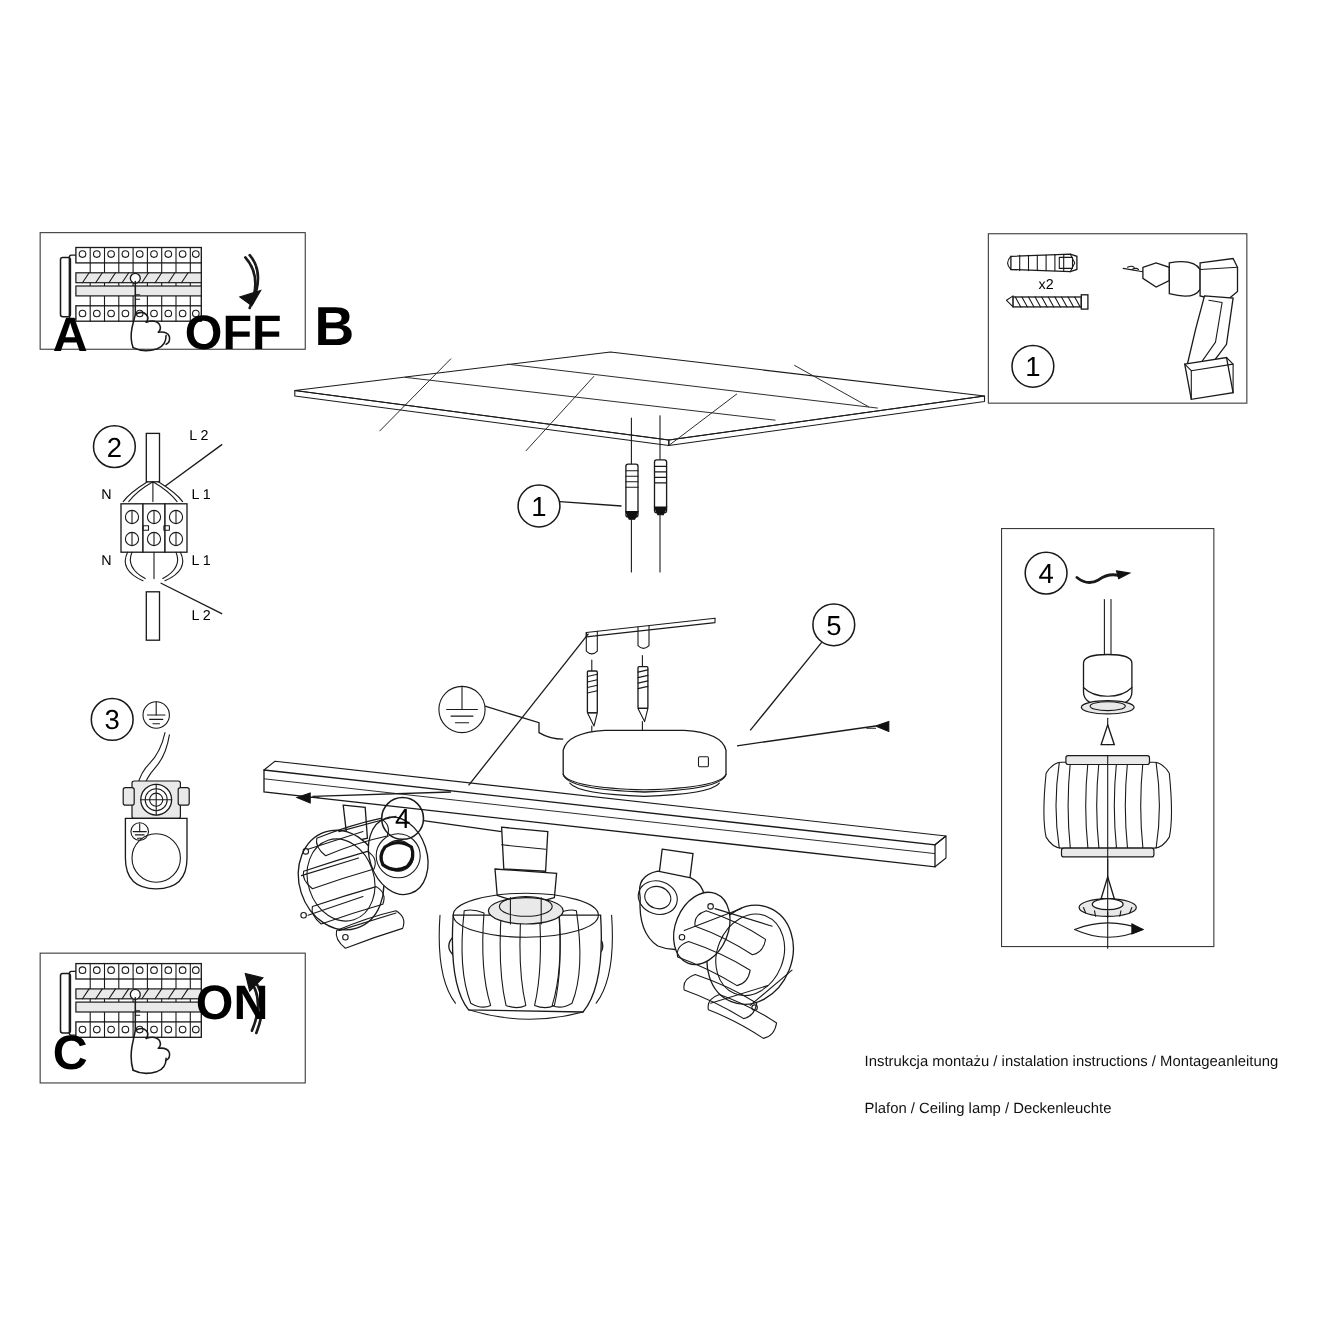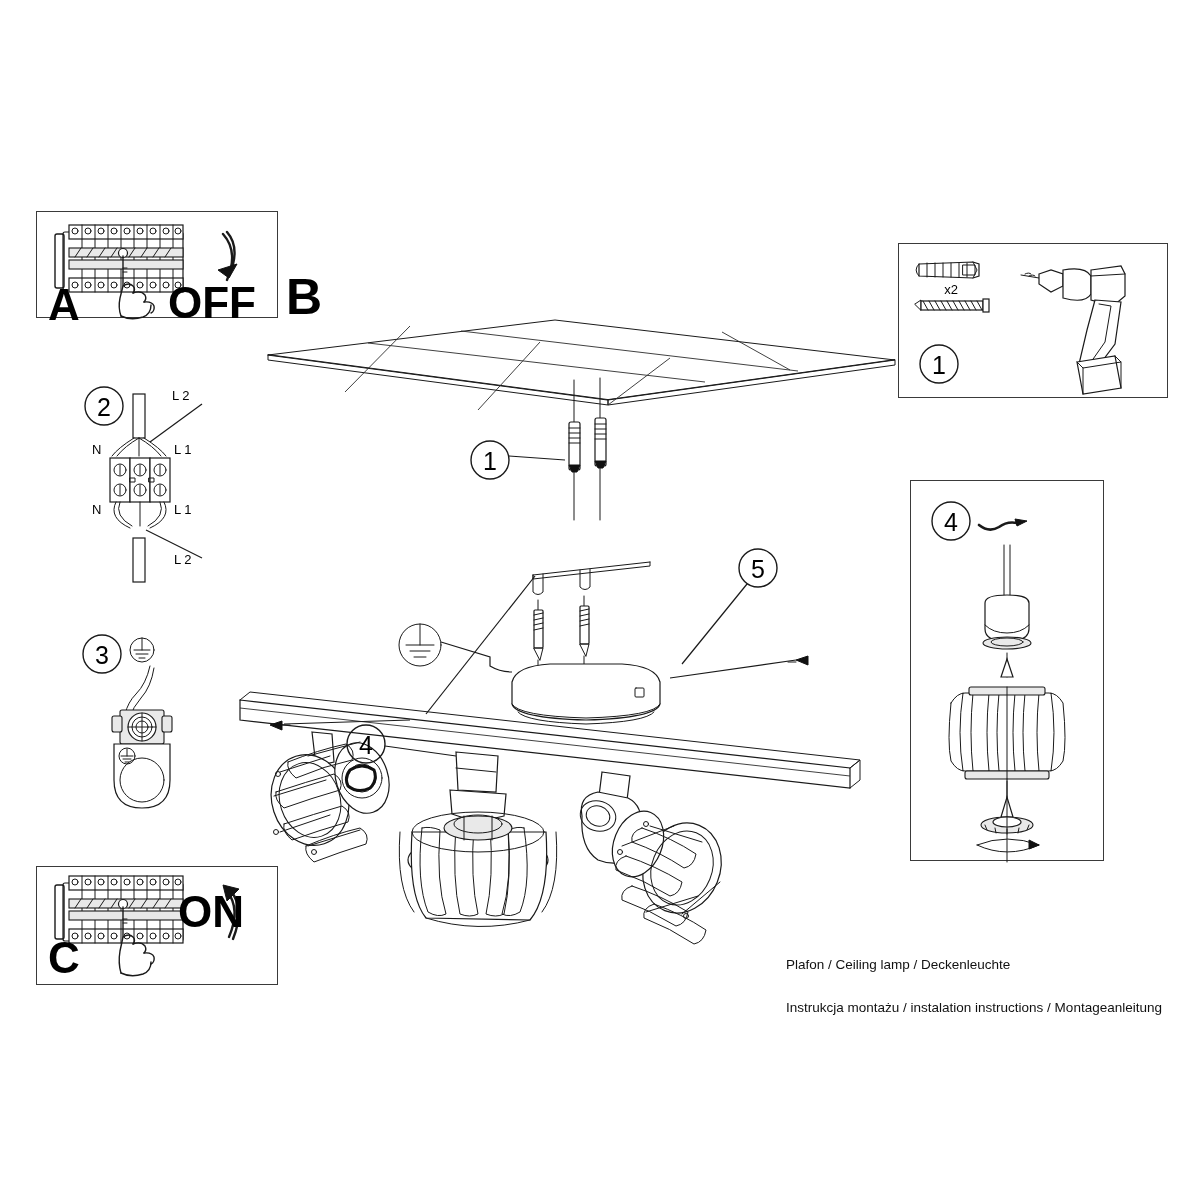--- a/index.html
+++ b/index.html
@@ -459,21 +459,21 @@
   </div>
 
   <div style="position:absolute;left:344px;top:716px;width:130px;height:60px;">
     <svg width="130" height="60" viewBox="0 0 130 60">
       <circle class="stroke" cx="22" cy="28" r="19"></circle>
       <text class="bubbletext" x="22" y="29">4</text>
       <line class="leader" x1="41" y1="30" x2="112" y2="40"></line>
     </svg>
   </div>
 
-  <div class="panel" style="left:898px;top:212px;width:270px;height:155px;margin-top:31px;">
+  <div class="panel" style="left:898px;top:212px;width:236px;height:155px;">
     <svg width="266" height="155" viewBox="0 0 266 155">
       <g>
         <path class="fillwhite" d="M20 20 L74 18 L80 20 L80 32 L74 34 L20 32 Z"></path>
         <g class="thin">
           <line x1="28" y1="19" x2="28" y2="33"></line>
             <line x1="36" y1="19" x2="36" y2="33"></line>
           <line x1="44" y1="19" x2="44" y2="33"></line>
             <line x1="52" y1="19" x2="52" y2="33"></line>
           <line x1="60" y1="19" x2="60" y2="33"></line>
             <line x1="68" y1="19" x2="68" y2="33"></line>
@@ -564,17 +564,17 @@
       <g>
         <path class="thin" d="M66 364 q30 14 62 0"></path>
         <path class="thin" d="M66 364 q30 -12 62 0"></path>
         <path class="filldark" d="M128 364 l-10 -5 l0 9 z"></path>
       </g>
       <line class="thin" x1="96" y1="298" x2="96" y2="381"></line>
     </svg>
   </div>
 
   <div class="footer" style="left:786px;top:932px;width:400px;">
+    <div>Instrukcja montażu / instalation instructions / Montageanleitung</div>
     <div>Plafon / Ceiling lamp / Deckenleuchte</div>
-    <div>Instrukcja montażu / instalation instructions / Montageanleitung</div>
   </div>
 
 </div>
 
 </body></html>

